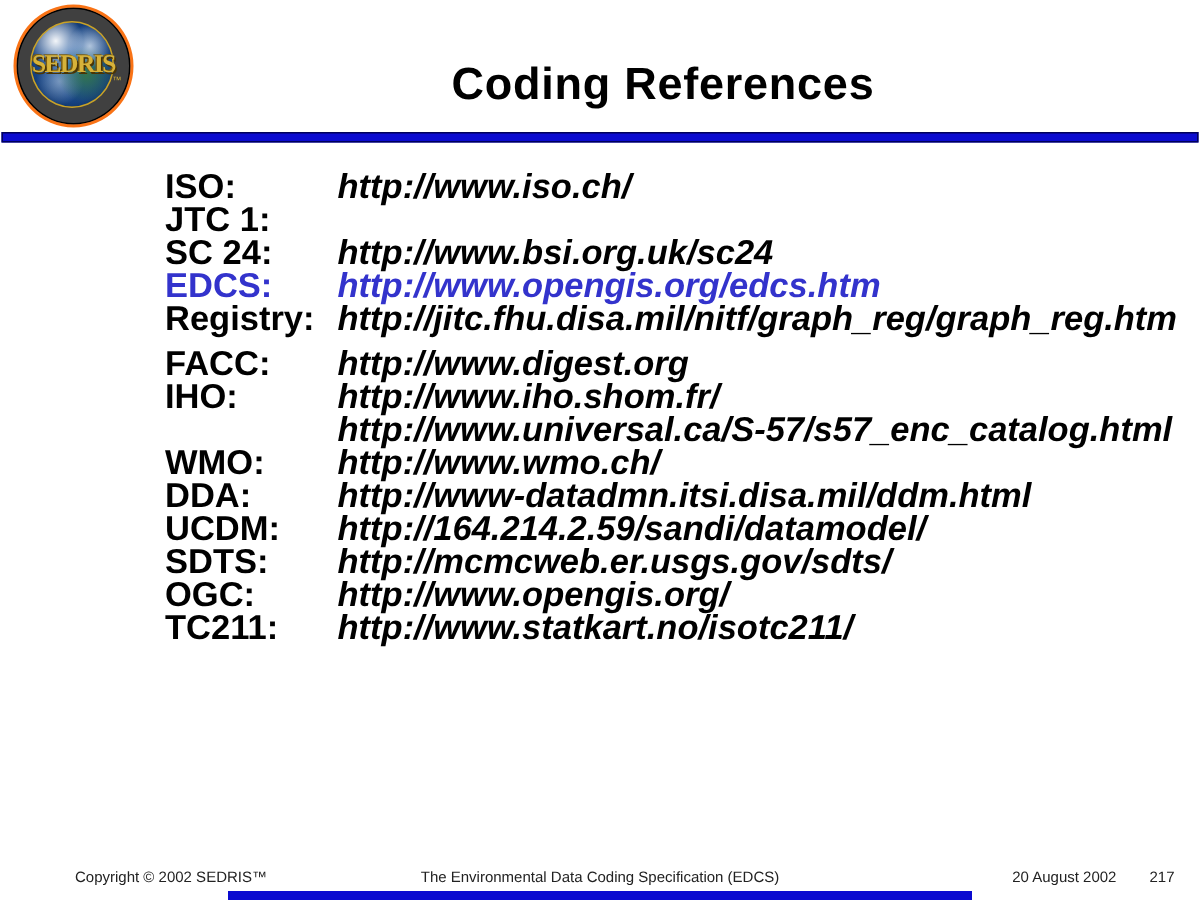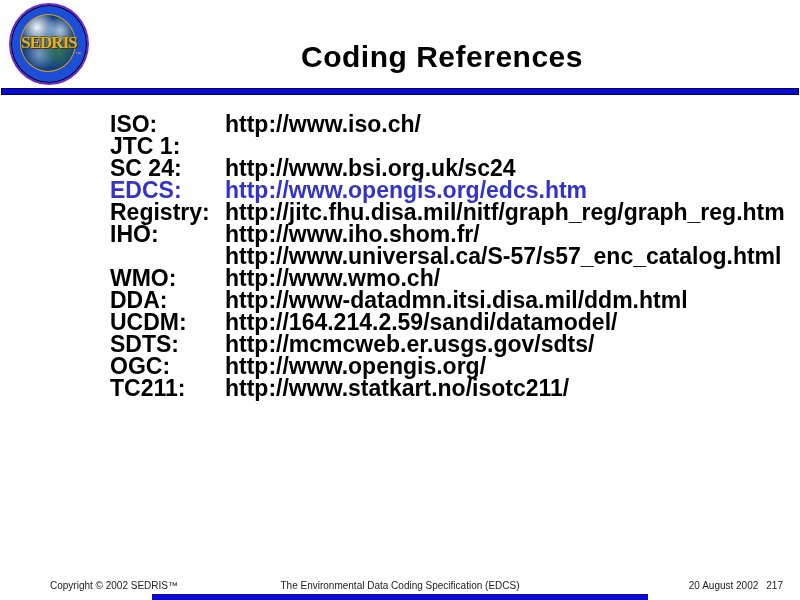--- a/index.html
+++ b/index.html
@@ -4,22 +4,22 @@
 <style>
   html,body { margin:0; padding:0; }
   .slide {
     position:relative; width:800px; height:600px; background:#ffffff;
     font-family:"Liberation Sans", sans-serif; overflow:hidden;
   }
 
   
   .logo {
     position:absolute; left:9px; top:3px; width:76px; height:78px;
-    border-radius:50%; background:#1d4ed8;
-    border:2px solid #6d28d9;
+    border-radius:50%; background:#404040;
+    border:2px solid #f97316;
     box-shadow: inset 0 0 0 1px #000;
   }
   .logo-earth {
     position:absolute; left:9px; top:9px; width:54px; height:56px;
     border-radius:50%;
     border:1px solid #c9a227;
     background:
       radial-gradient(circle at 30% 22%, rgba(255,255,255,0.95), rgba(255,255,255,0) 32%),
       radial-gradient(circle at 72% 28%, rgba(225,235,245,0.75), rgba(225,235,245,0) 26%),
       radial-gradient(circle at 68% 62%, rgba(52,120,64,0.85), rgba(52,120,64,0) 38%),
@@ -47,33 +47,33 @@
   }
 
   
   .refs {
     position:absolute; left:110px; top:113px;
     font-size:23px; font-weight:bold; color:#000;
   }
   .ref-row { display:flex; height:22px; line-height:22px; white-space:nowrap; }
   .ref-row.spacer-before { margin-top:8px; }
   .ref-label { width:115px; flex:0 0 115px; font-style:normal; }
-  .ref-url { }
+  .ref-url { font-style:italic; }
   .ref-row.edcs .ref-label, .ref-row.edcs .ref-url { color:var(--edcs-blue); }
 
   
   .footer-copyright {
     position:absolute; left:50px; bottom:9px; font-size:10px; color:#222;
   }
   .footer-center {
     position:absolute; left:0; right:0; bottom:9px; text-align:center;
     font-size:10px; color:#222;
   }
   .footer-right {
-    position:absolute; right:17px; bottom:9px; display:flex; gap:8px;
+    position:absolute; right:17px; bottom:9px; display:flex; gap:22px;
     font-size:10px; color:#222;
   }
   .bottom-bar {
     position:absolute; left:152px; width:496px; bottom:0; height:6px;
     background:var(--rule-blue);
   }
 </style>
 </head>
 <body>
 
@@ -108,20 +108,24 @@
     <div class="ref-row edcs">
       <span class="ref-label">EDCS:</span>
       <span class="ref-url">http://www.opengis.org/edcs.htm</span>
     </div>
 
     <div class="ref-row">
       <span class="ref-label">Registry:</span>
       <span class="ref-url">http://jitc.fhu.disa.mil/nitf/graph_reg/graph_reg.htm</span>
     </div>
 
+    <div class="ref-row spacer-before">
+      <span class="ref-label">FACC:</span>
+      <span class="ref-url">http://www.digest.org</span>
+    </div>
 
     <div class="ref-row">
       <span class="ref-label">IHO:</span>
       <span class="ref-url">http://www.iho.shom.fr/</span>
     </div>
 
     <div class="ref-row">
       <span class="ref-label"></span>
       <span class="ref-url">http://www.universal.ca/S-57/s57_enc_catalog.html</span>
     </div>

